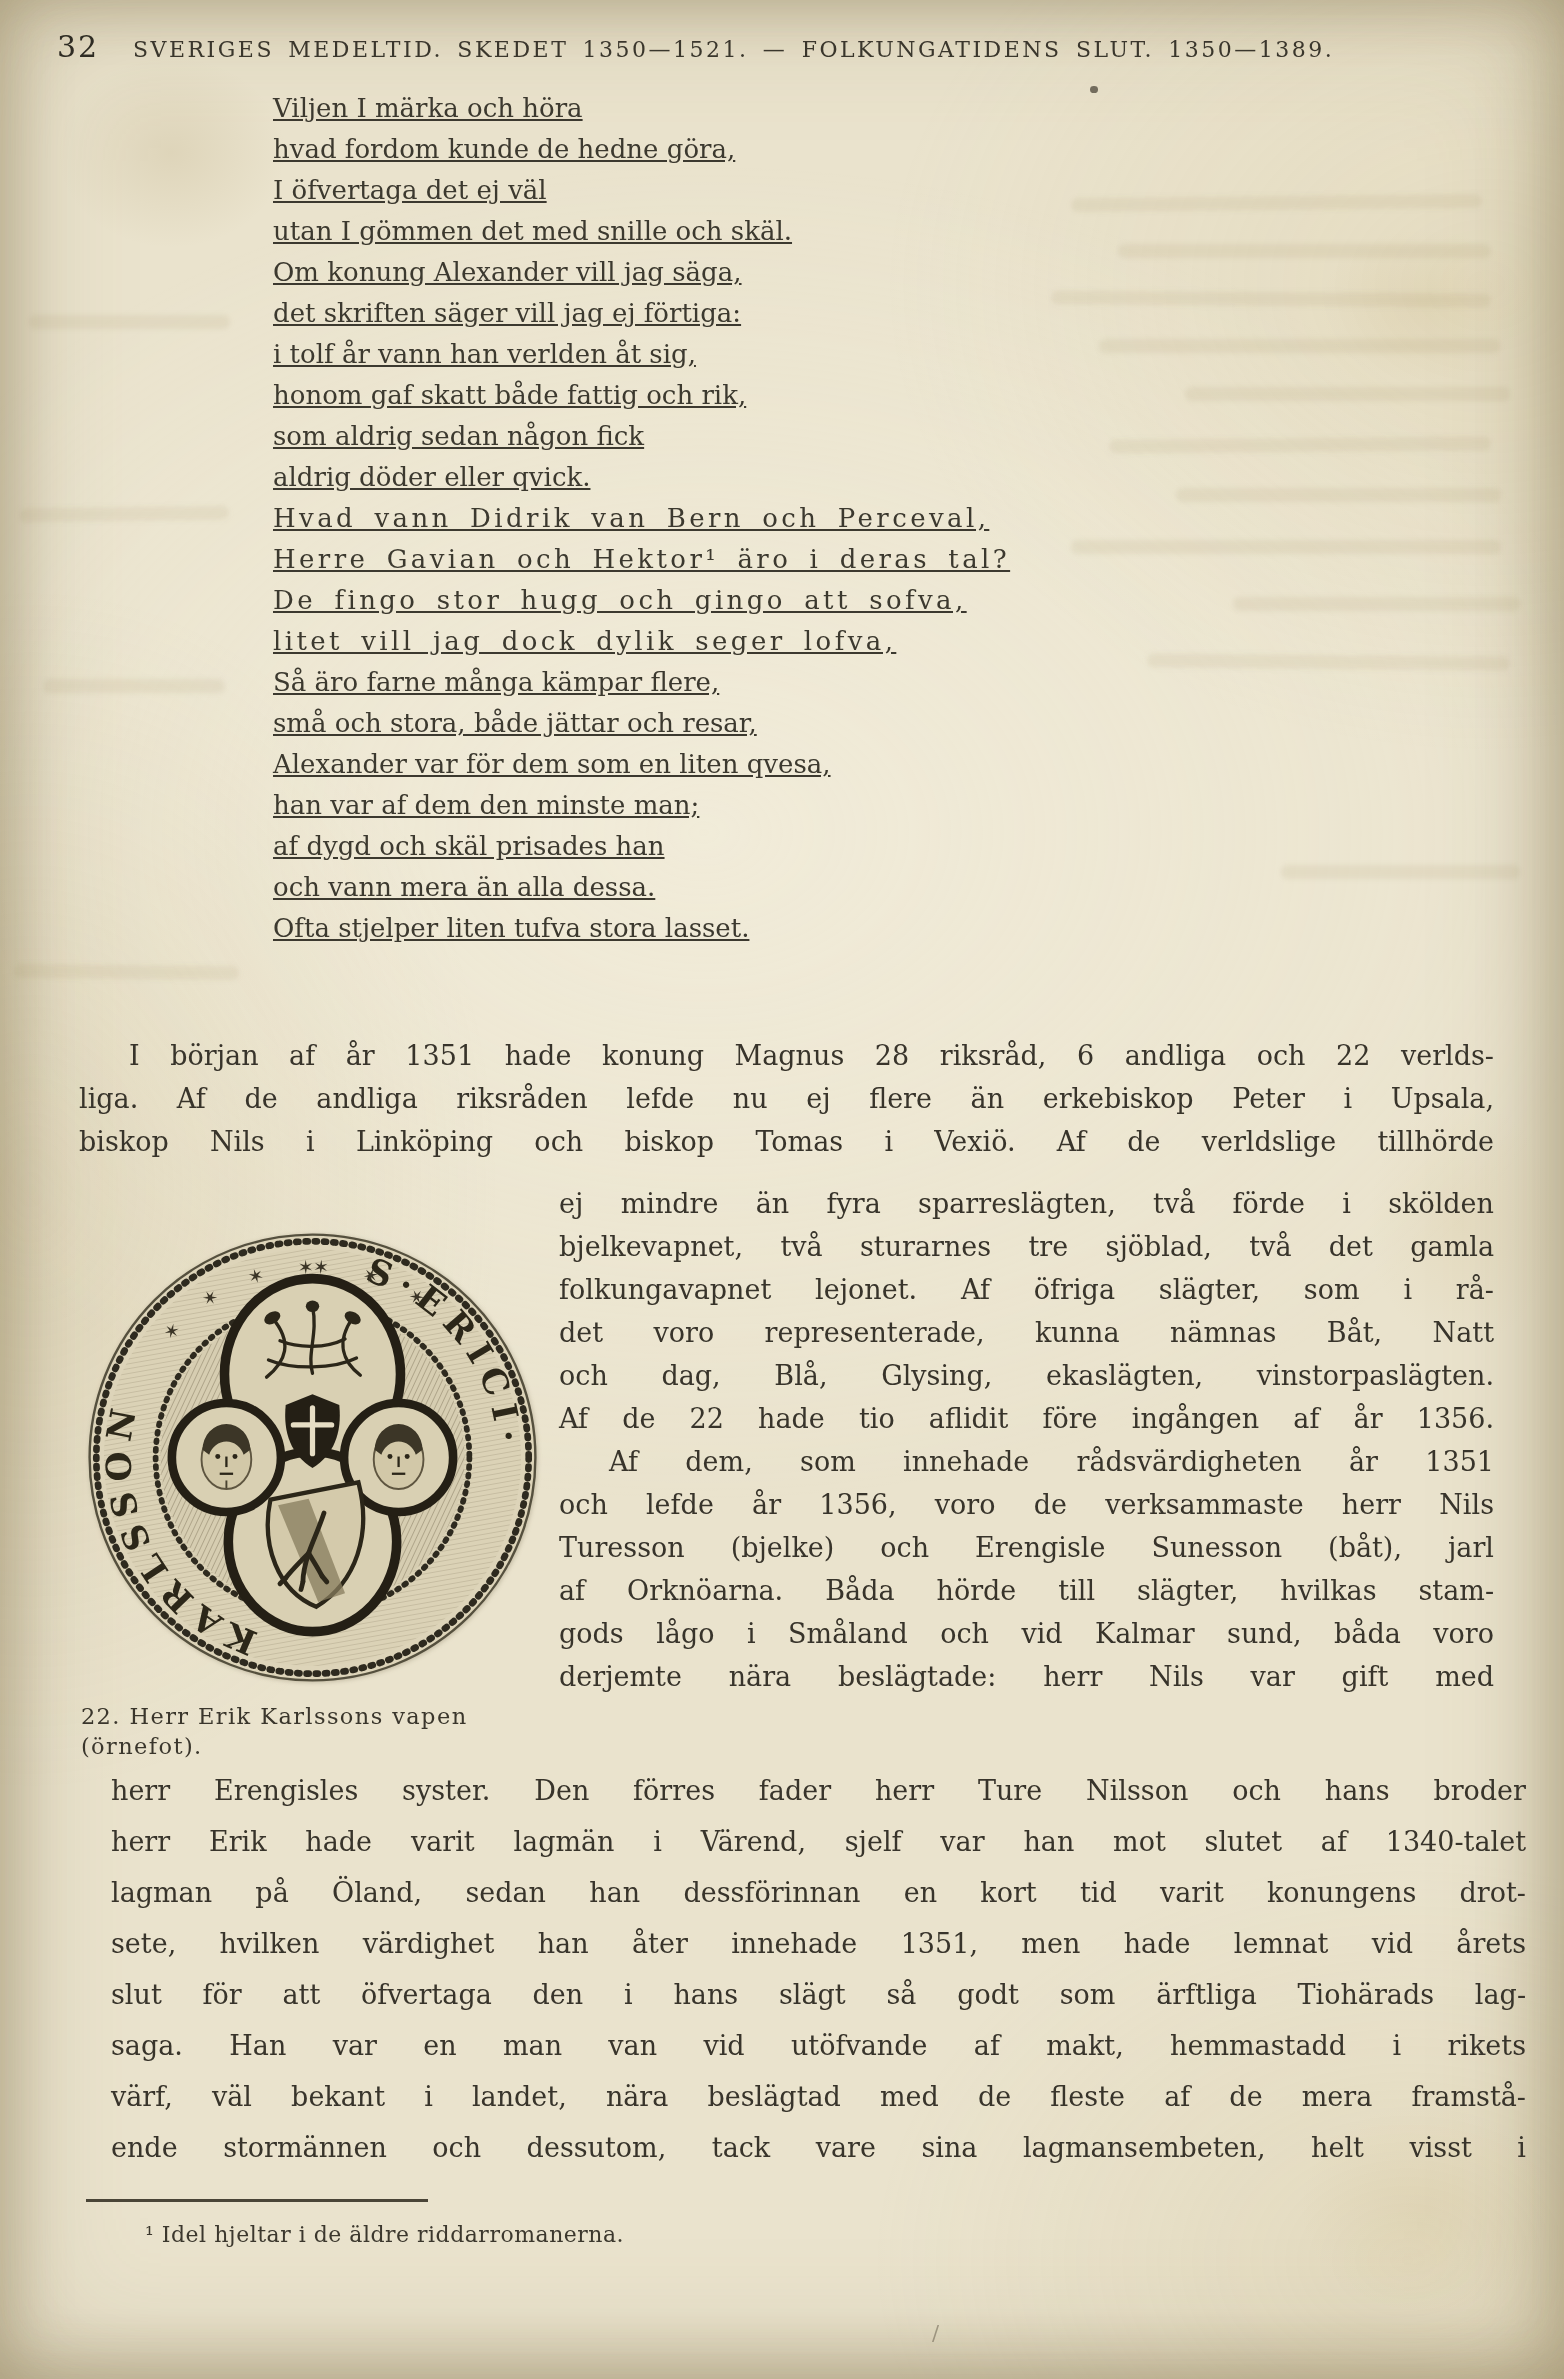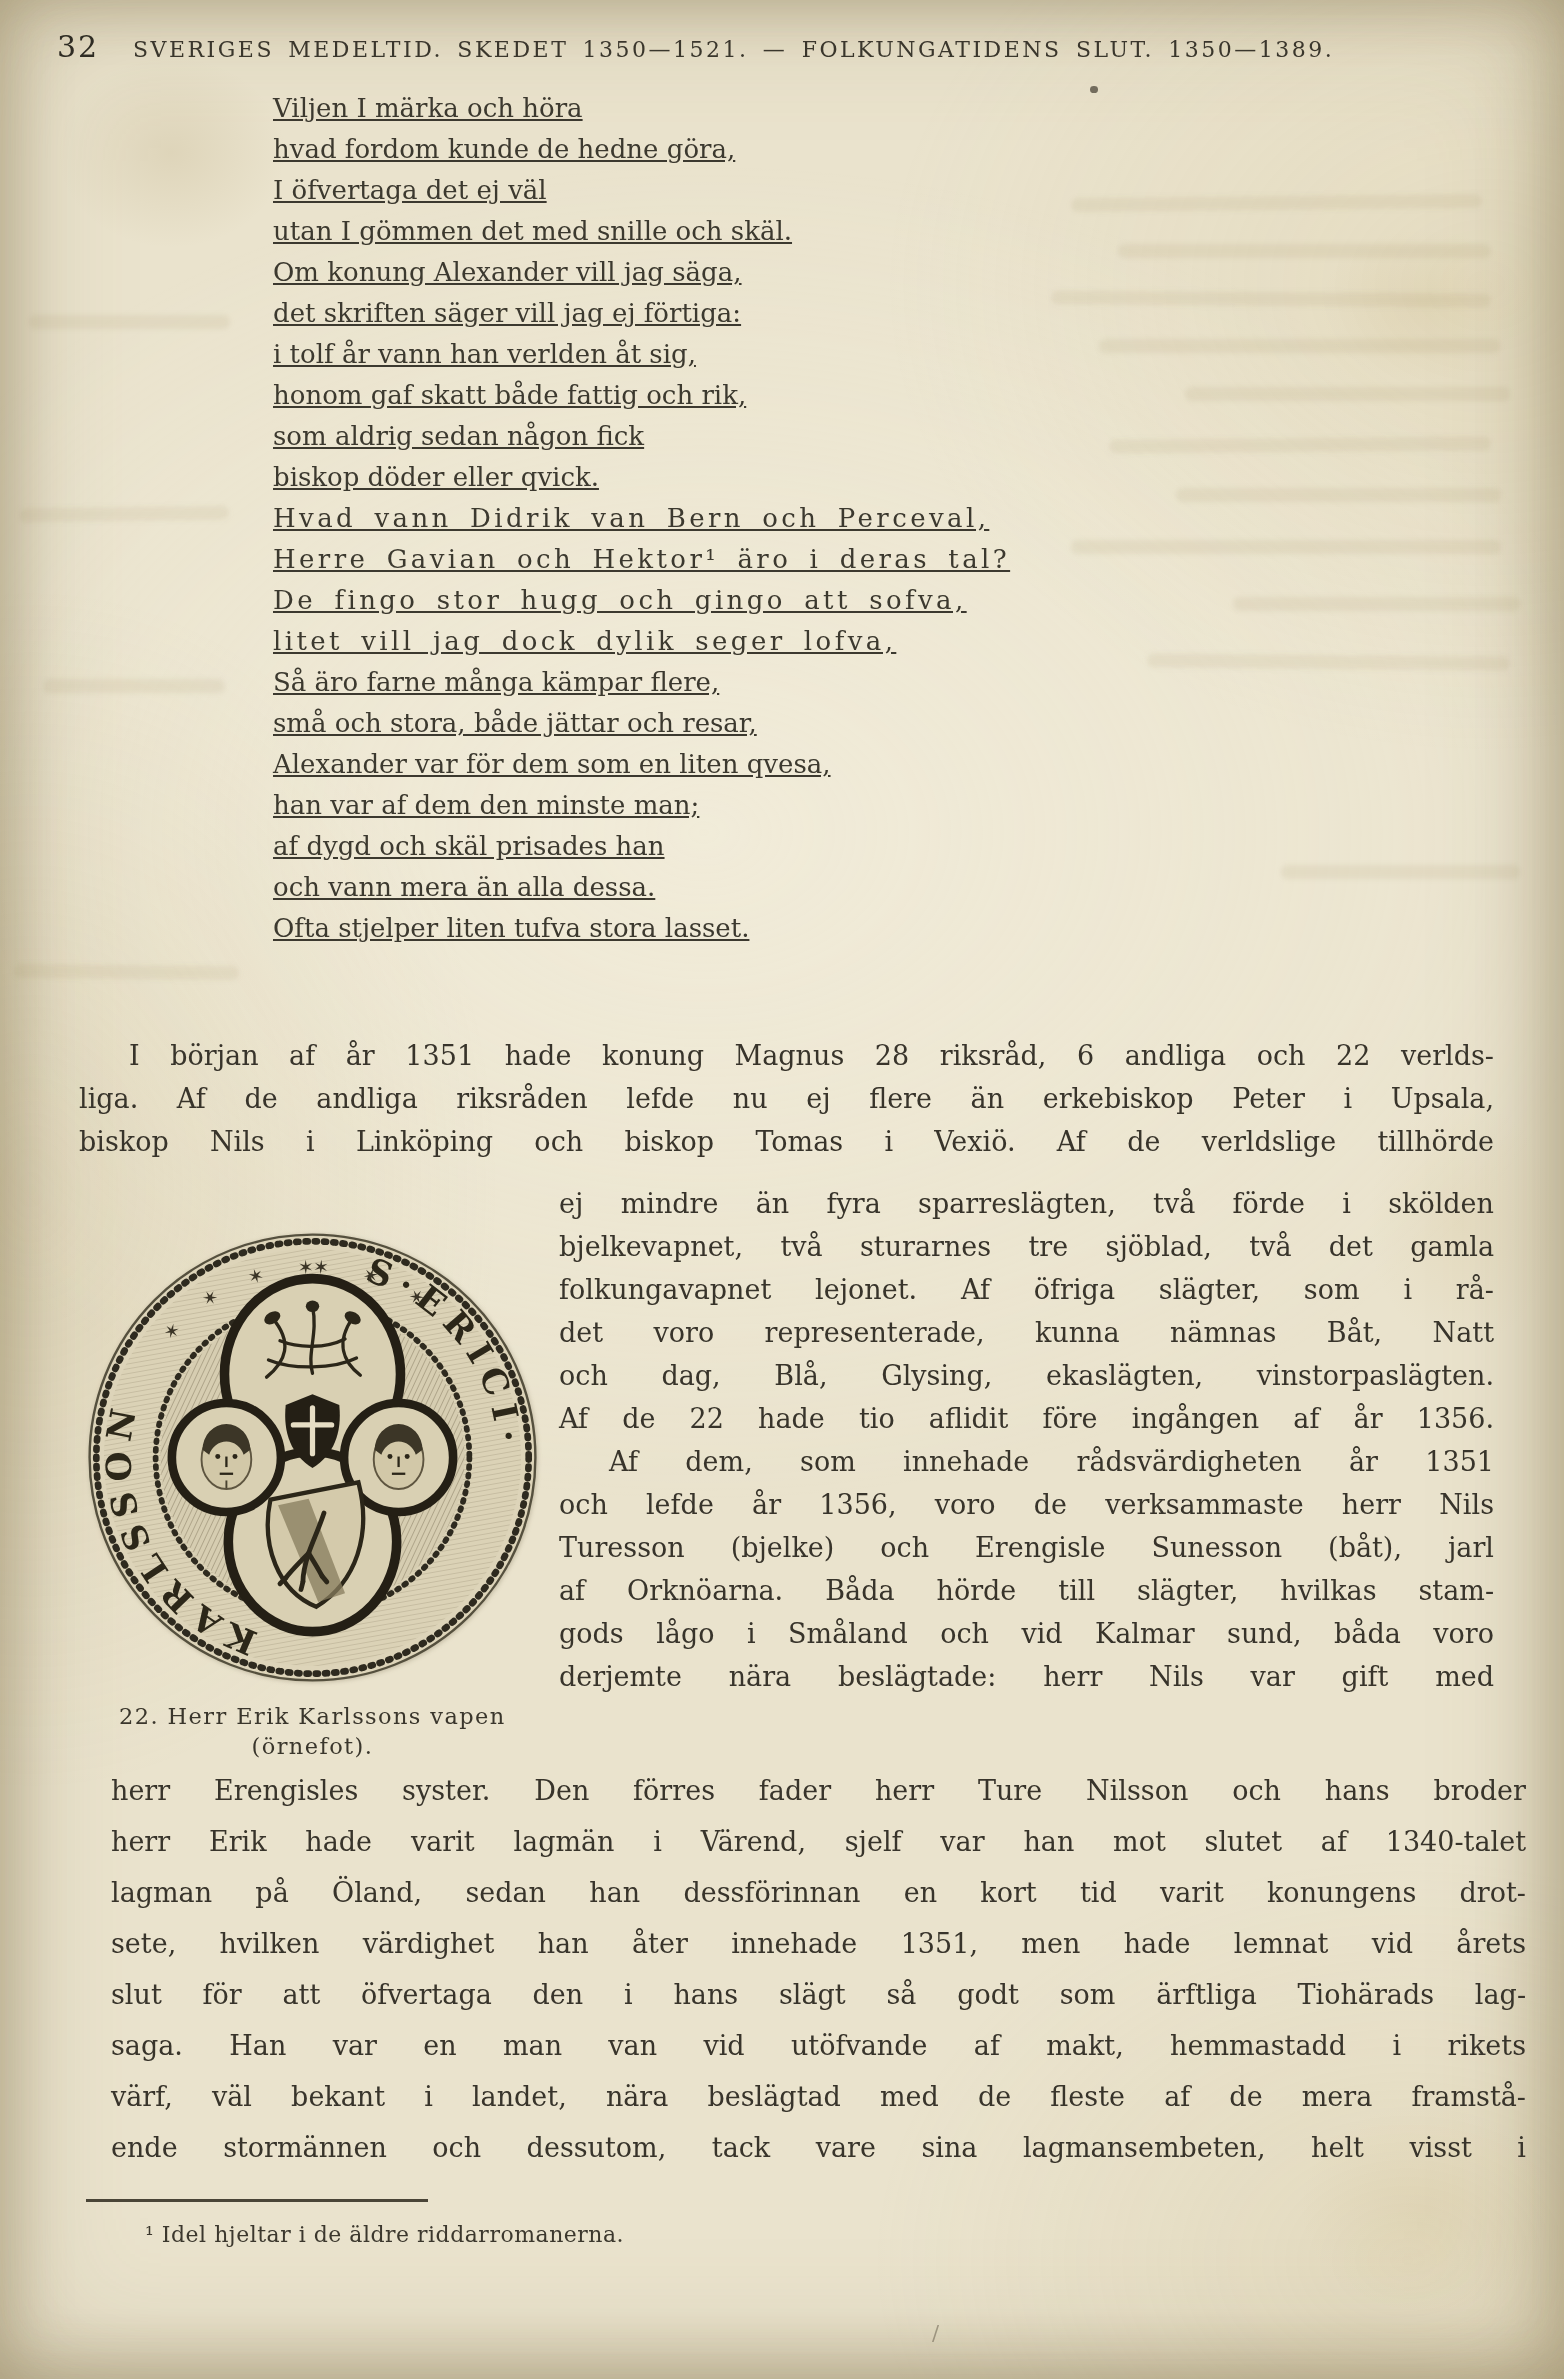--- a/index.html
+++ b/index.html
@@ -31,21 +31,21 @@
   .jl{text-align:justify;text-align-last:justify;white-space:normal;}
   .para1{top:1034px;line-height:43px;}
   .para1 .l0{text-indent:50px;}
 
   .floatsec{top:1178px;height:585px;}
   .wrapcol{position:absolute;left:480px;top:3.8px;width:935px;line-height:43px;}
   .wrapcol .l6{text-indent:50px;}
 
   .figure{position:absolute;left:1.9px;top:48px;width:463px;}
   .seal{display:block;filter:drop-shadow(1px 1.9px 1.9px rgba(80,68,40,.25));}
-  .caption{margin-top:11.5px;text-align:center;font-size:22.5px;letter-spacing:1.4px;color:#3a362c;line-height:30px;}
+  .caption{margin-top:11.5px;text-align:left;font-size:22.5px;letter-spacing:1.4px;color:#3a362c;line-height:30px;}
 
   .cont{top:1765px;line-height:51px;margin-left:32px;}
 
   .fnrule{position:absolute;top:2199px;left:86px;width:342px;height:2.9px;background:#4a4537;}
   .footnote{position:absolute;top:2222px;left:145px;font-size:22px;letter-spacing:0.5px;color:#3c382e;}
 
   .slashmark{position:absolute;top:2321px;left:932px;font-size:21px;color:#6a6150;opacity:.55;}
 </style>
 </head>
 <body>
@@ -80,21 +80,21 @@
 <div class="verse">
   <div>Viljen I märka och höra</div>
   <div>hvad fordom kunde de hedne göra,</div>
   <div>I öfvertaga det ej väl</div>
   <div>utan I gömmen det med snille och skäl.</div>
   <div>Om konung Alexander vill jag säga,</div>
   <div>det skriften säger vill jag ej förtiga:</div>
   <div>i tolf år vann han verlden åt sig,</div>
   <div>honom gaf skatt både fattig och rik,</div>
   <div>som aldrig sedan någon fick</div>
-  <div>biskop döder eller qvick.</div>
+  <div>aldrig döder eller qvick.</div>
   <div class="sp">Hvad vann Didrik van Bern och Perceval,</div>
   <div class="sp">Herre Gavian och Hektor¹ äro i deras tal?</div>
   <div class="sp">De fingo stor hugg och gingo att sofva,</div>
   <div class="sp">litet vill jag dock dylik seger lofva,</div>
   <div>Så äro farne många kämpar flere,</div>
   <div>små och stora, både jättar och resar,</div>
   <div>Alexander var för dem som en liten qvesa,</div>
   <div>han var af dem den minste man;</div>
   <div>af dygd och skäl prisades han</div>
   <div>och vann mera än alla dessa.</div>

